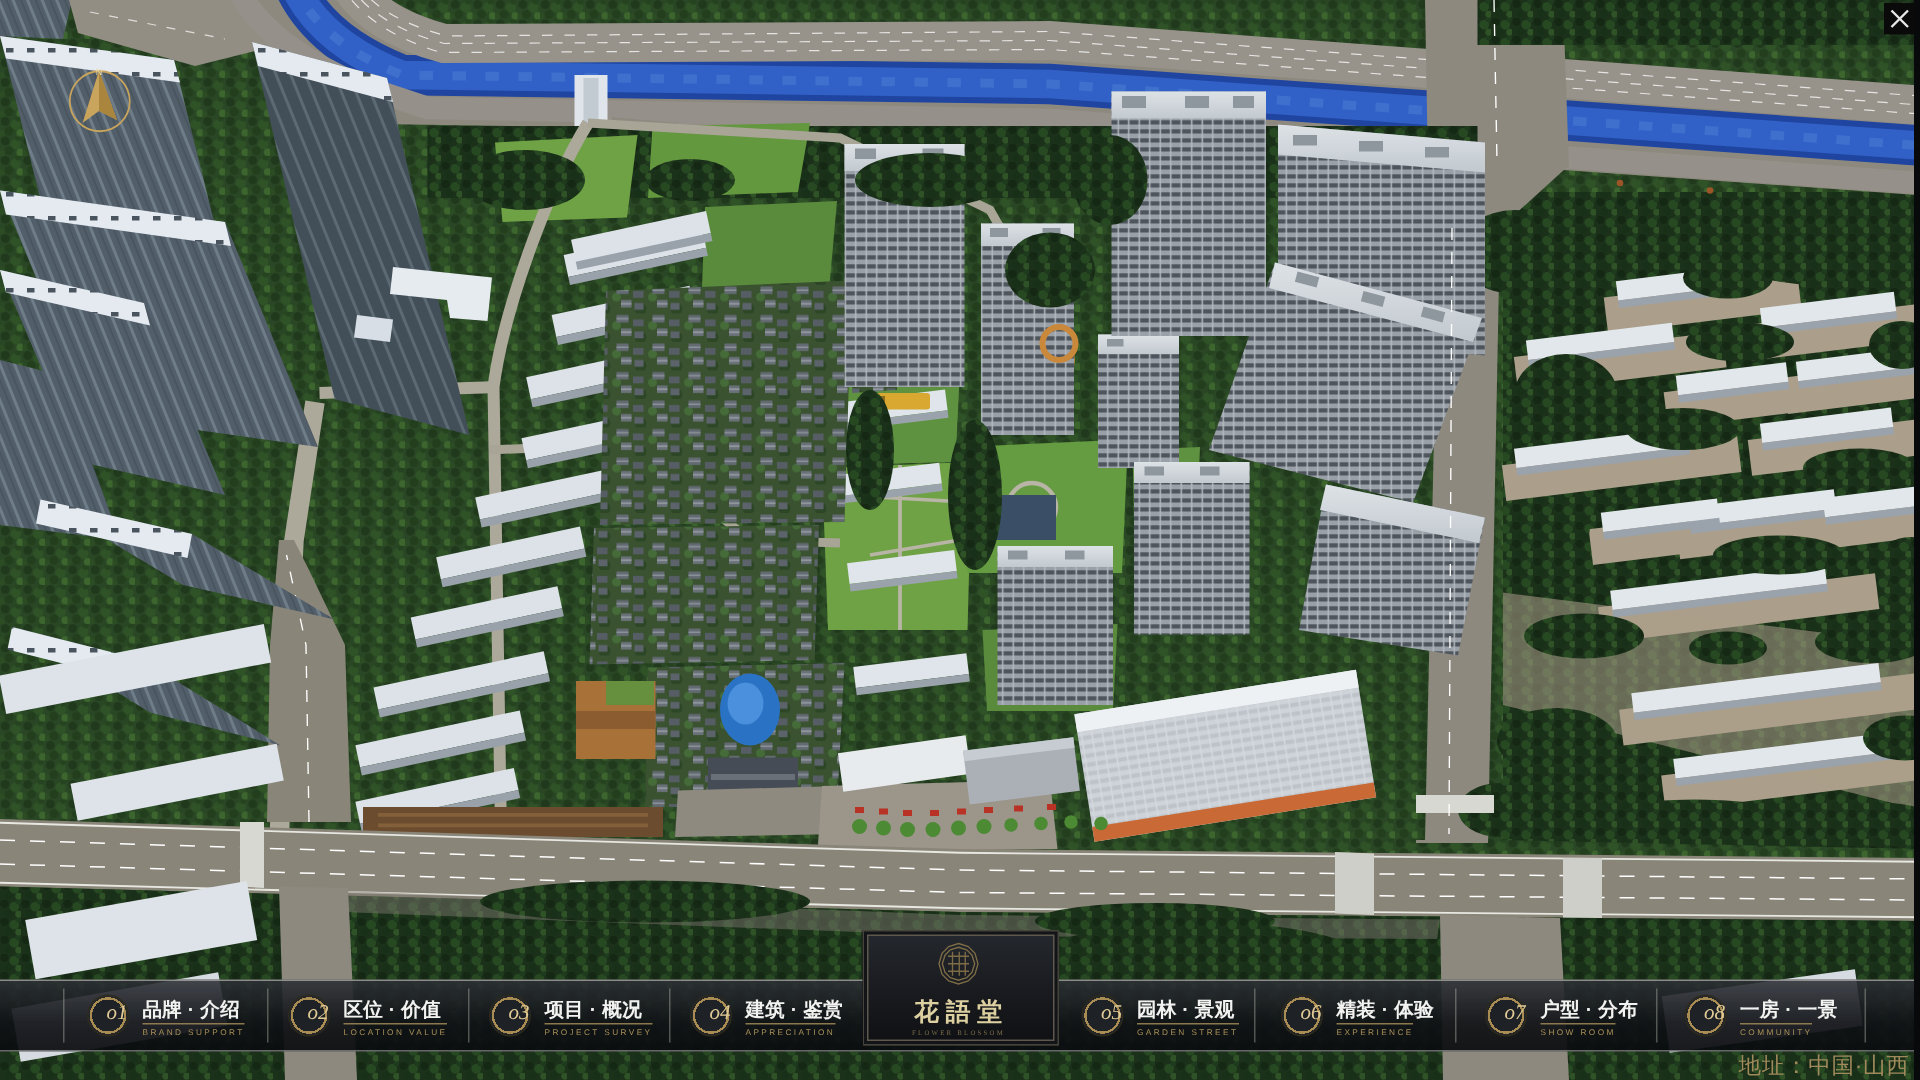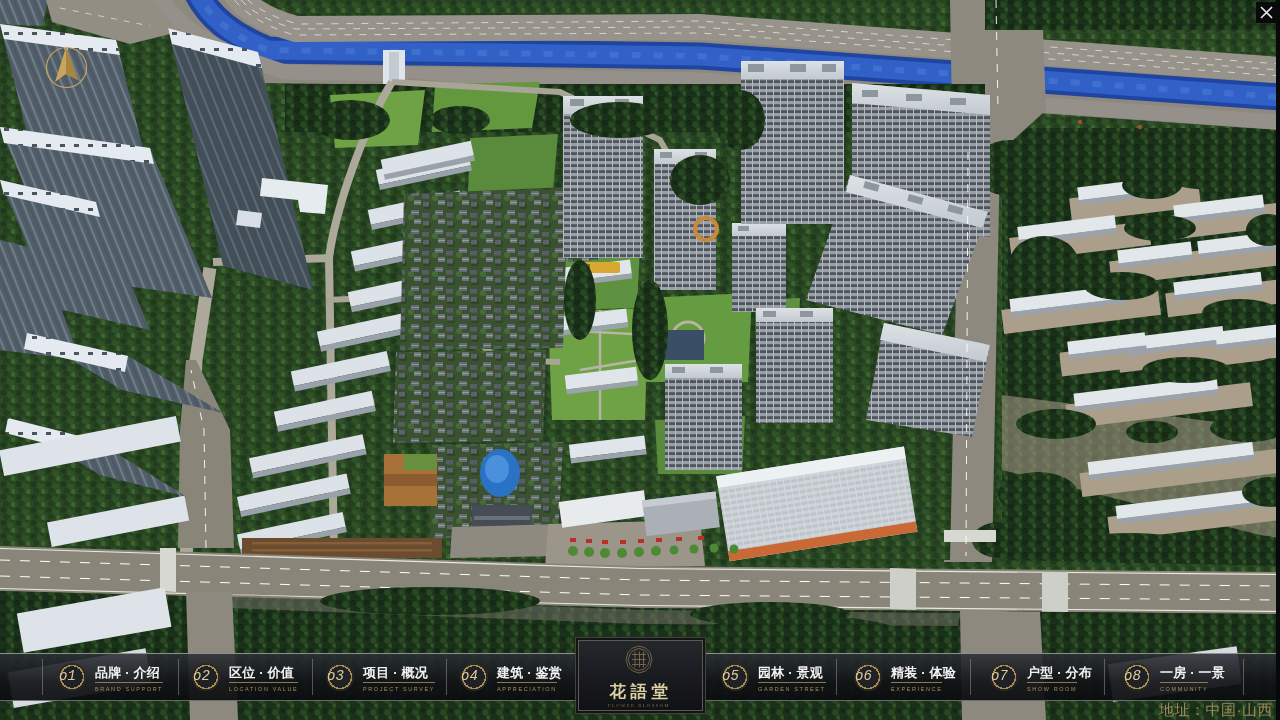--- a/index.html
+++ b/index.html
@@ -513,21 +513,21 @@
 
 <style>
   .nav{position:absolute;left:0;top:653px;width:1280px;height:46px;
     background:linear-gradient(180deg,rgba(44,47,53,0.88),rgba(16,18,22,0.92) 60%,rgba(10,12,15,0.93));
     border-top:1px solid rgba(225,225,220,0.6);border-bottom:1px solid rgba(190,190,185,0.4);}
   .ndiv{position:absolute;top:5px;height:36px;width:1px;background:rgba(195,195,185,0.38);}
   .item{position:absolute;top:0;height:46px;}
   .med{position:absolute;top:10px;left:0;width:26px;height:26px;border-radius:50%;
     background:radial-gradient(circle at 50% 50%,#1e2126 0 58%,#a98c52 58% 66%,#23262a 66% 74%,#cfae6a 74% 90%,#55462a 90% 100%);
     box-shadow:0 0 0 1px #2e2a1e;}
-  .med span{position:absolute;left:0;top:4px;width:100%;text-align:left;font-family:Liberation Mono, monospace;
+  .med span{position:absolute;left:0;top:4px;width:100%;text-align:right;font-family:Liberation Serif, serif;
     font-style:italic;font-size:14px;color:#e0ca96;}
   .zh{position:absolute;left:36px;top:10px;white-space:nowrap;font-size:13px;font-weight:bold;color:#f2f2f0;letter-spacing:0.2px;}
   .en{position:absolute;left:36px;top:28px;white-space:nowrap;font-size:5.5px;color:#a89058;letter-spacing:1.6px;
     border-top:1px solid rgba(170,145,90,0.8);padding-top:3px;}
 </style>
 <div class="nav">
   <div class="ndiv" style="left:42px"></div>
   <div class="ndiv" style="left:178px"></div>
   <div class="ndiv" style="left:312px"></div>
   <div class="ndiv" style="left:446px"></div>
@@ -586,21 +586,21 @@
       </div>
   <div class="item" style="left:1124px">
         <div class="med">
           <span>o8</span>
         </div>
         <div class="zh">一房 · 一景</div>
         <div class="en">COMMUNITY</div>
       </div>
 </div>
 
-<div id="logobox" style="position:absolute;left:575px;top:637px;width:131px;height:77px;
+<div id="logobox" style="position:absolute;left:575px;top:620px;width:131px;height:77px;
   background:linear-gradient(180deg,#25282e 0%,#16181c 65%,#0e1013 100%);
   box-shadow:inset 0 0 0 1px #45423a, inset 0 0 0 3px rgba(18,20,24,1), inset 0 0 0 4px #5e594c;">
   <svg width="131" height="77" viewBox="0 0 131 77" xmlns="http://www.w3.org/2000/svg">
     <g stroke="#7d6c46" fill="none" stroke-width="0.9">
       <polygon points="64,9 70.5,11 75,15.5 77,22.5 75,29.5 70.5,34 64,36 57.5,34 53,29.5 51,22.5 53,15.5 57.5,11"></polygon>
       <polygon points="64,11.5 69.5,13.2 73,16.8 74.8,22.5 73,28.2 69.5,31.8 64,33.5 58.5,31.8 55,28.2 53.2,22.5 55,16.8 58.5,13.2"></polygon>
       <path d="M 57,17.5 L 71,17.5 M 57,22.5 L 71,22.5 M 57,27.5 L 71,27.5 M 60,14.5 L 60,30.5 M 64.5,14.5 L 64.5,30.5 M 68.5,14.5 L 68.5,30.5"></path>
     </g>
     <text x="66" y="60" text-anchor="middle" font-family="Liberation Serif, serif" font-size="16.5" fill="#dccfa0" font-weight="bold" letter-spacing="4.5">花語堂</text>
     <text x="64" y="70" text-anchor="middle" font-family="Liberation Serif, serif" font-size="4.5" fill="#80704e" letter-spacing="1.5">FLOWER BLOSSOM</text>

